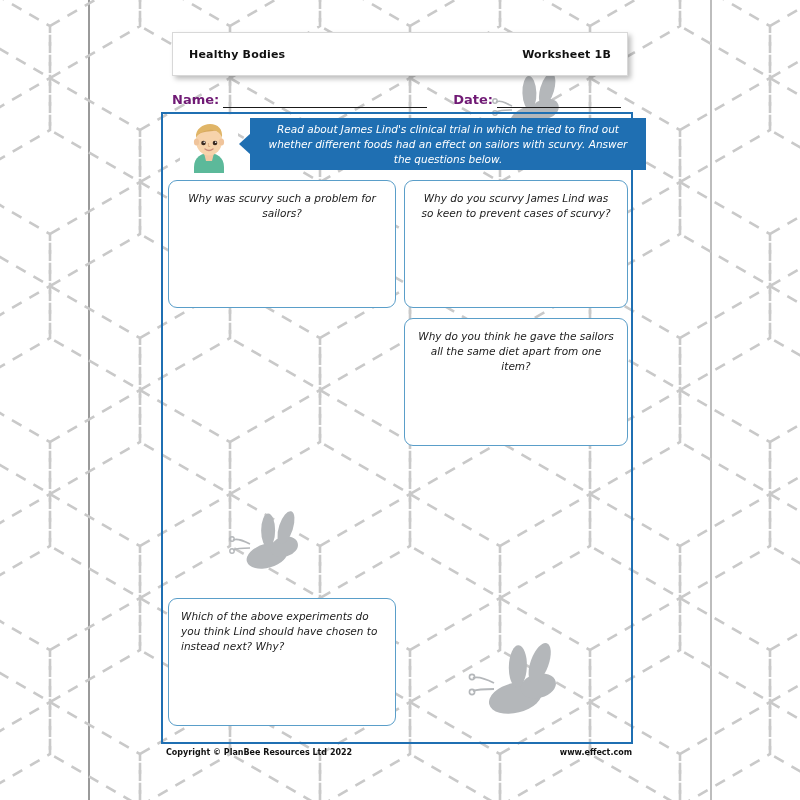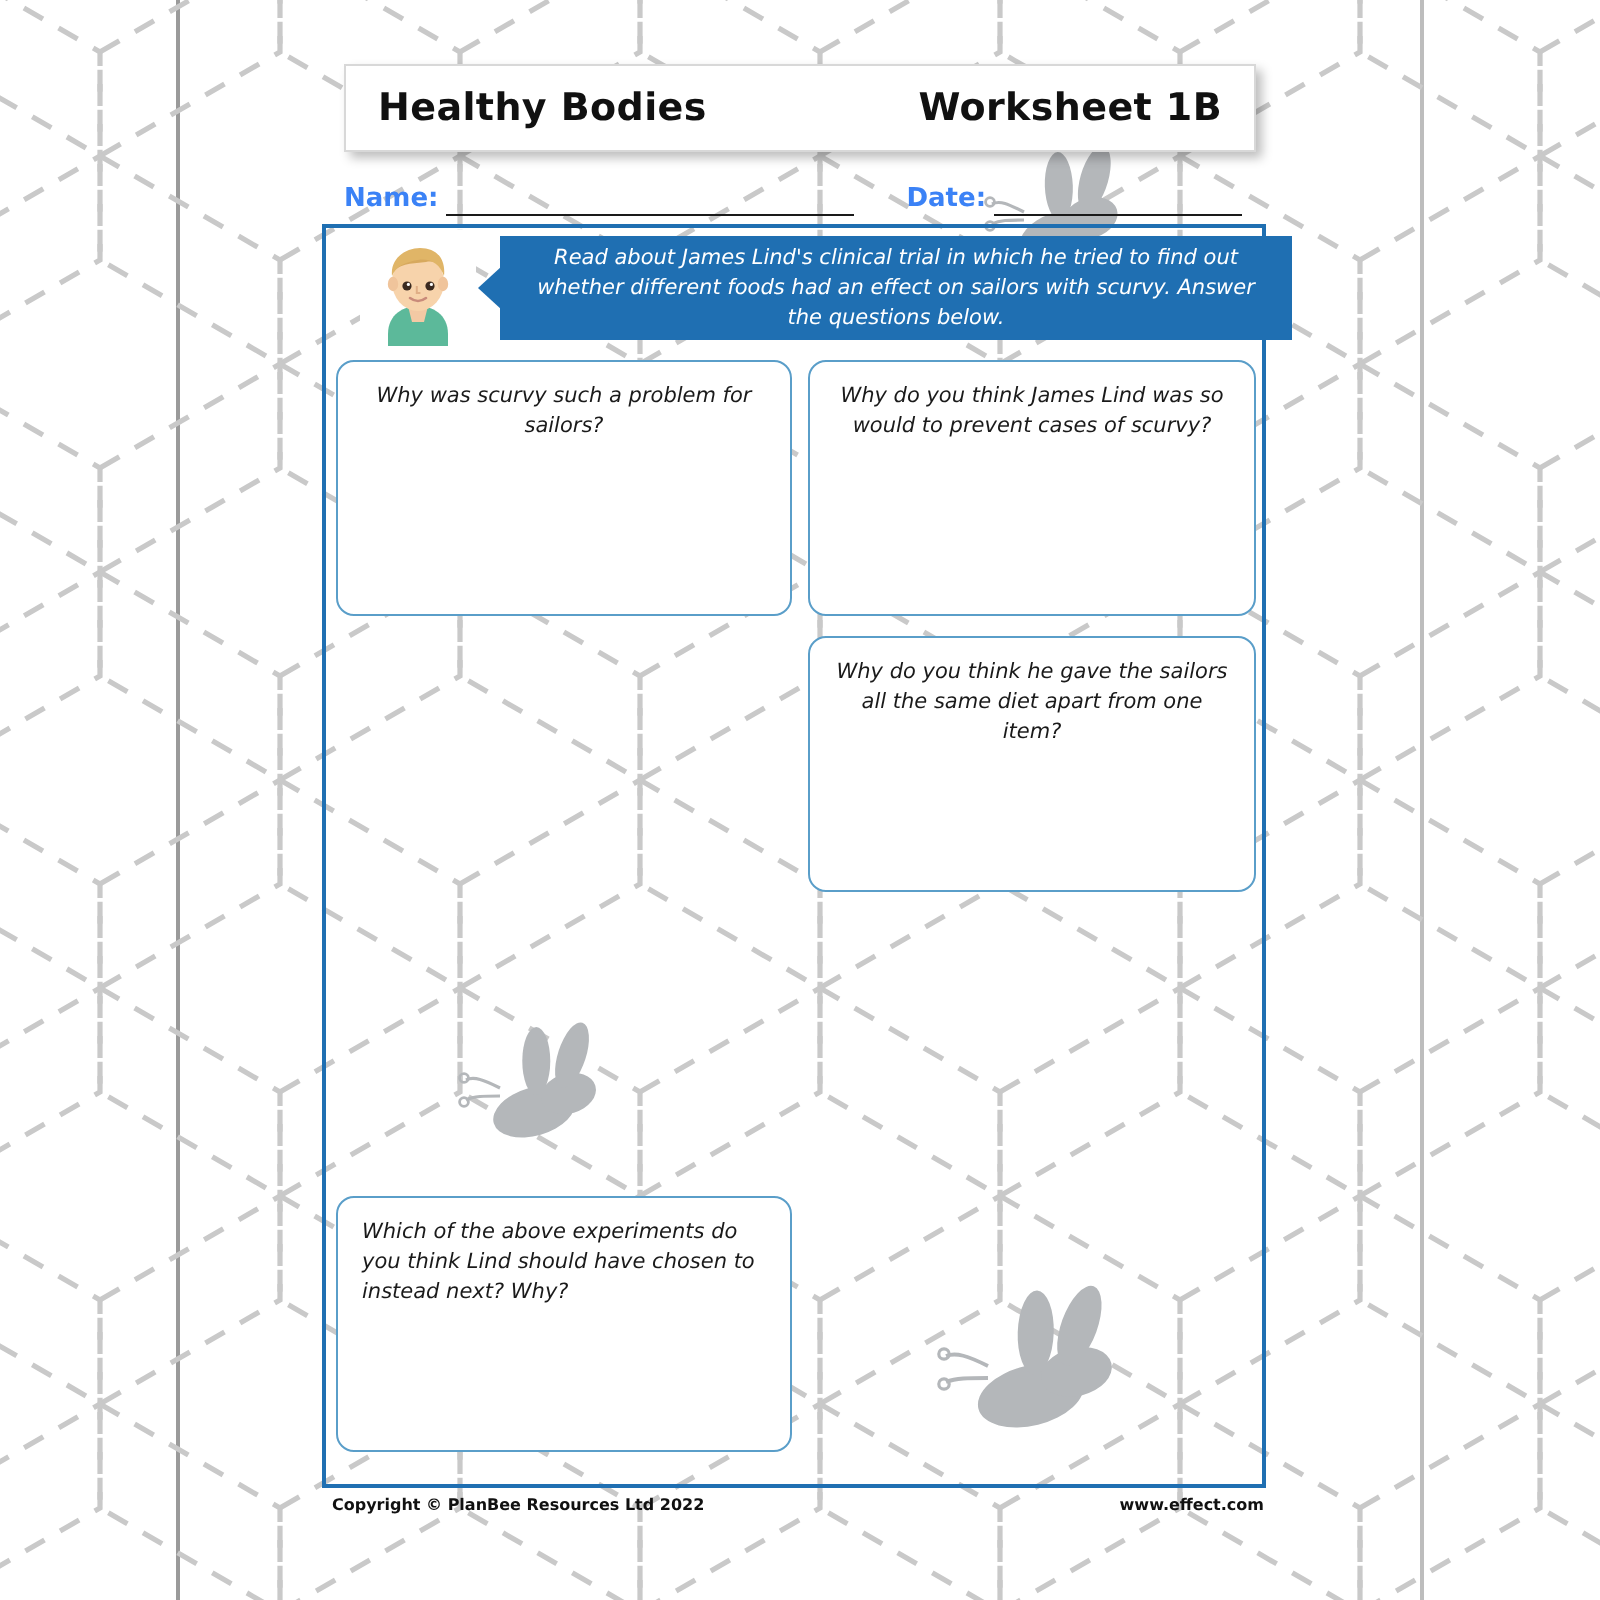--- a/index.html
+++ b/index.html
@@ -65,41 +65,41 @@
     box-sizing: border-box;
     z-index: 6;
     display: flex;
     align-items: center;
     justify-content: space-between;
     padding: 0 16px;
   }
   .title-text {
     font-family: "DejaVu Sans", sans-serif;
     font-weight: bold;
-    font-size: 19px;
+    font-size: 11px;
     color: #111111;
     letter-spacing: 0.2px;
   }
 
   
   .namedate {
     position: absolute;
     left: 172px;
     top: 84px;
     width: 456px;
     height: 24px;
     z-index: 6;
     display: flex;
     align-items: flex-end;
   }
   .nd-label {
     font-family: "DejaVu Sans", sans-serif;
     font-weight: bold;
     font-size: 13px;
-    color: #3b82f6;
+    color: #701a75;
     padding-bottom: 1px;
     white-space: nowrap;
   }
   .nd-rule {
     border-bottom: 1.6px solid #1a1a1a;
     height: 15px;
     margin-left: 4px;
   }
   .nd-rule.name { width: 204px; }
   .nd-rule.date { width: 124px; }
@@ -405,21 +405,21 @@
     </svg>
     <div class="bubble">
       <span class="bubble-text">Read about James Lind's clinical trial in which he tried to find out whether different foods had an effect on sailors with scurvy. Answer the questions below.</span>
     </div>
   </div>
 
   <div class="qbox q1">
     <div class="qtext">Why was scurvy such a problem for sailors?</div>
   </div>
   <div class="qbox q2">
-    <div class="qtext">Why do you think James Lind was so would to prevent cases of scurvy?</div>
+    <div class="qtext">Why do you scurvy James Lind was so keen to prevent cases of scurvy?</div>
   </div>
   <div class="qbox q4">
     <div class="qtext">Why do you think he gave the sailors all the same diet apart from one item?</div>
   </div>
   <div class="qbox q6">
     <div class="qtext left">Which of the above experiments do you think Lind should have chosen to instead next? Why?</div>
   </div>
 
   <div class="footer">
     <span class="footer-text">Copyright © PlanBee Resources Ltd 2022</span>

